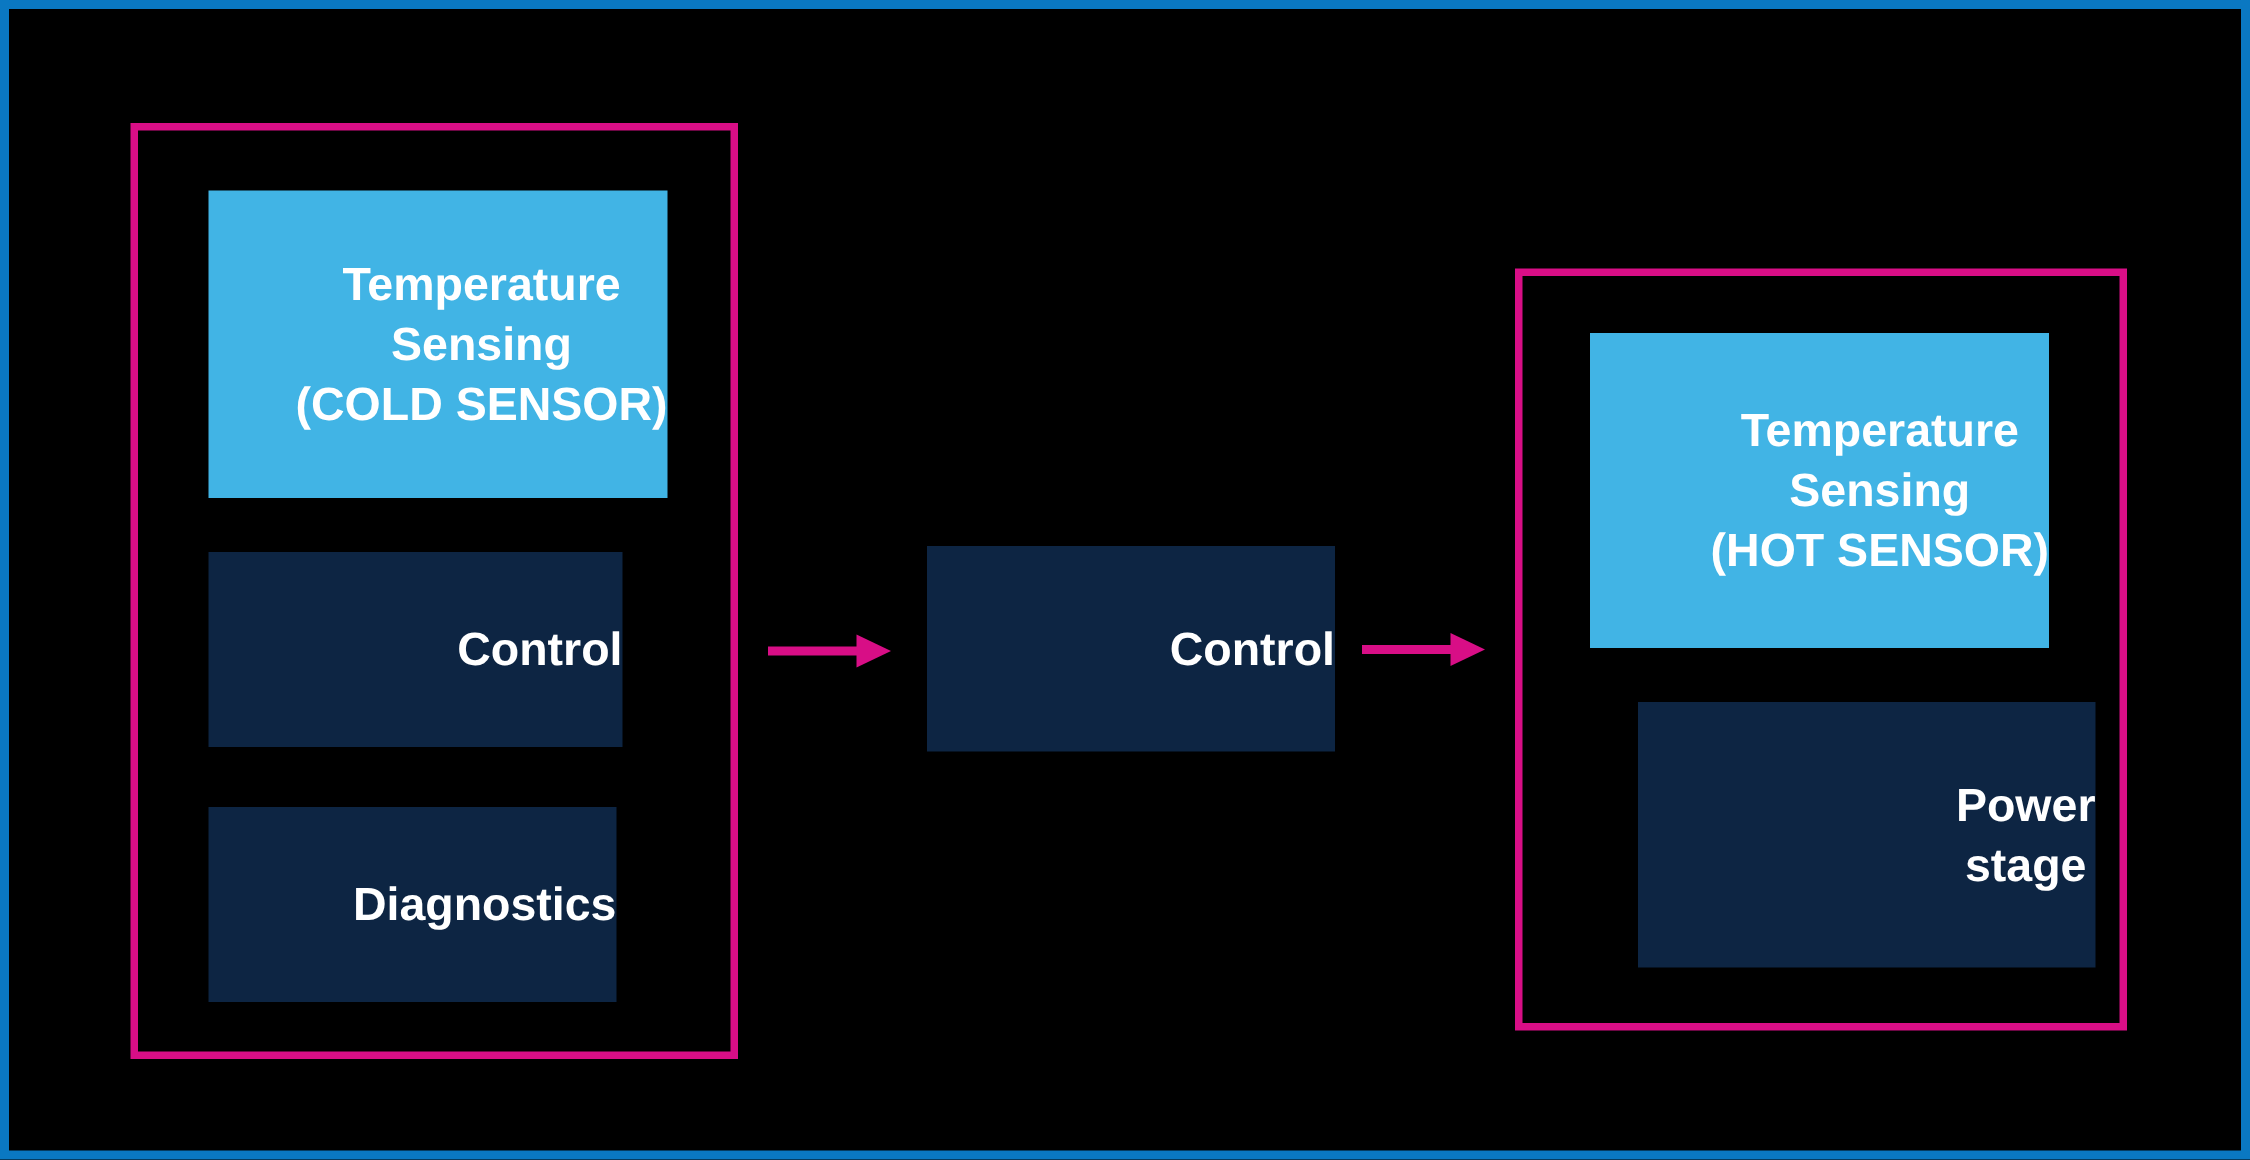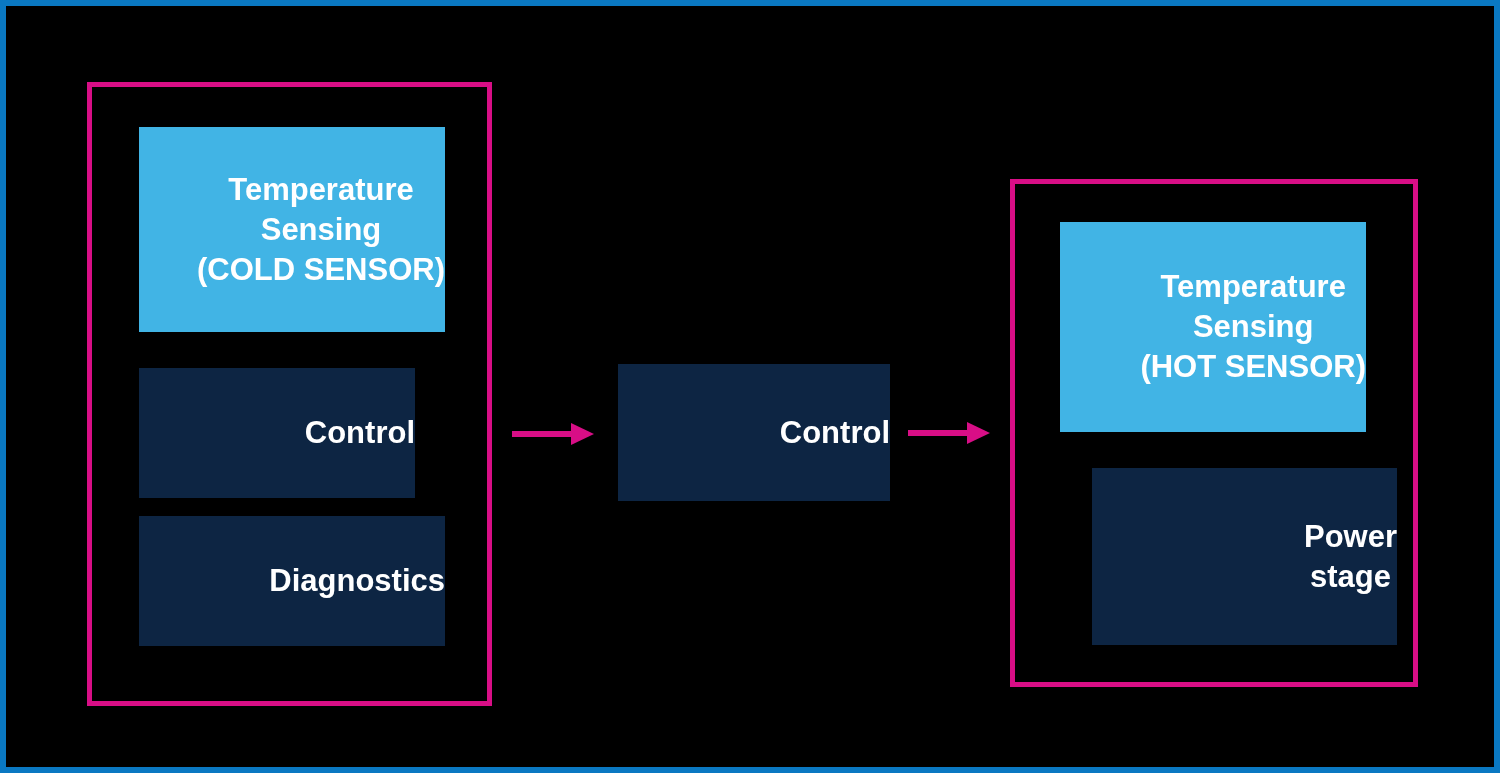--- a/index.html
+++ b/index.html
@@ -33,21 +33,21 @@
     position:absolute;box-sizing:border-box;
     display:flex;align-items:center;justify-content:flex-end;
     text-align:center;color:var(--text);
     font-size:31px;font-weight:bold;line-height:40px;
     white-space:pre-line;
   }
   .block.light{background:var(--block-light);}
   .block.dark{background:var(--block-dark);}
   .blk-cold{left:139px;top:127px;width:306px;height:205px;}
   .blk-control{left:139px;top:368px;width:276px;height:130px;}
-  .blk-diagnostics{left:139px;top:516px;width:306px;height:130px;}
+  .blk-diagnostics{left:139px;top:538px;width:272px;height:130px;}
   .blk-driving{left:618px;top:364px;width:272px;height:137px;}
   .blk-hot{left:1060px;top:222px;width:306px;height:210px;}
   .blk-power{left:1092px;top:468px;width:305px;height:177px;}
   .connector{position:absolute;width:82px;height:28px;}
   .connector svg{display:block;width:100%;height:100%;}
   .connector .shaft{stroke:var(--arrow);stroke-width:6;}
   .connector .head{fill:var(--arrow);}
   .connector-1{left:512px;top:420px;}
   .connector-2{left:908px;top:419px;}
 </style>

